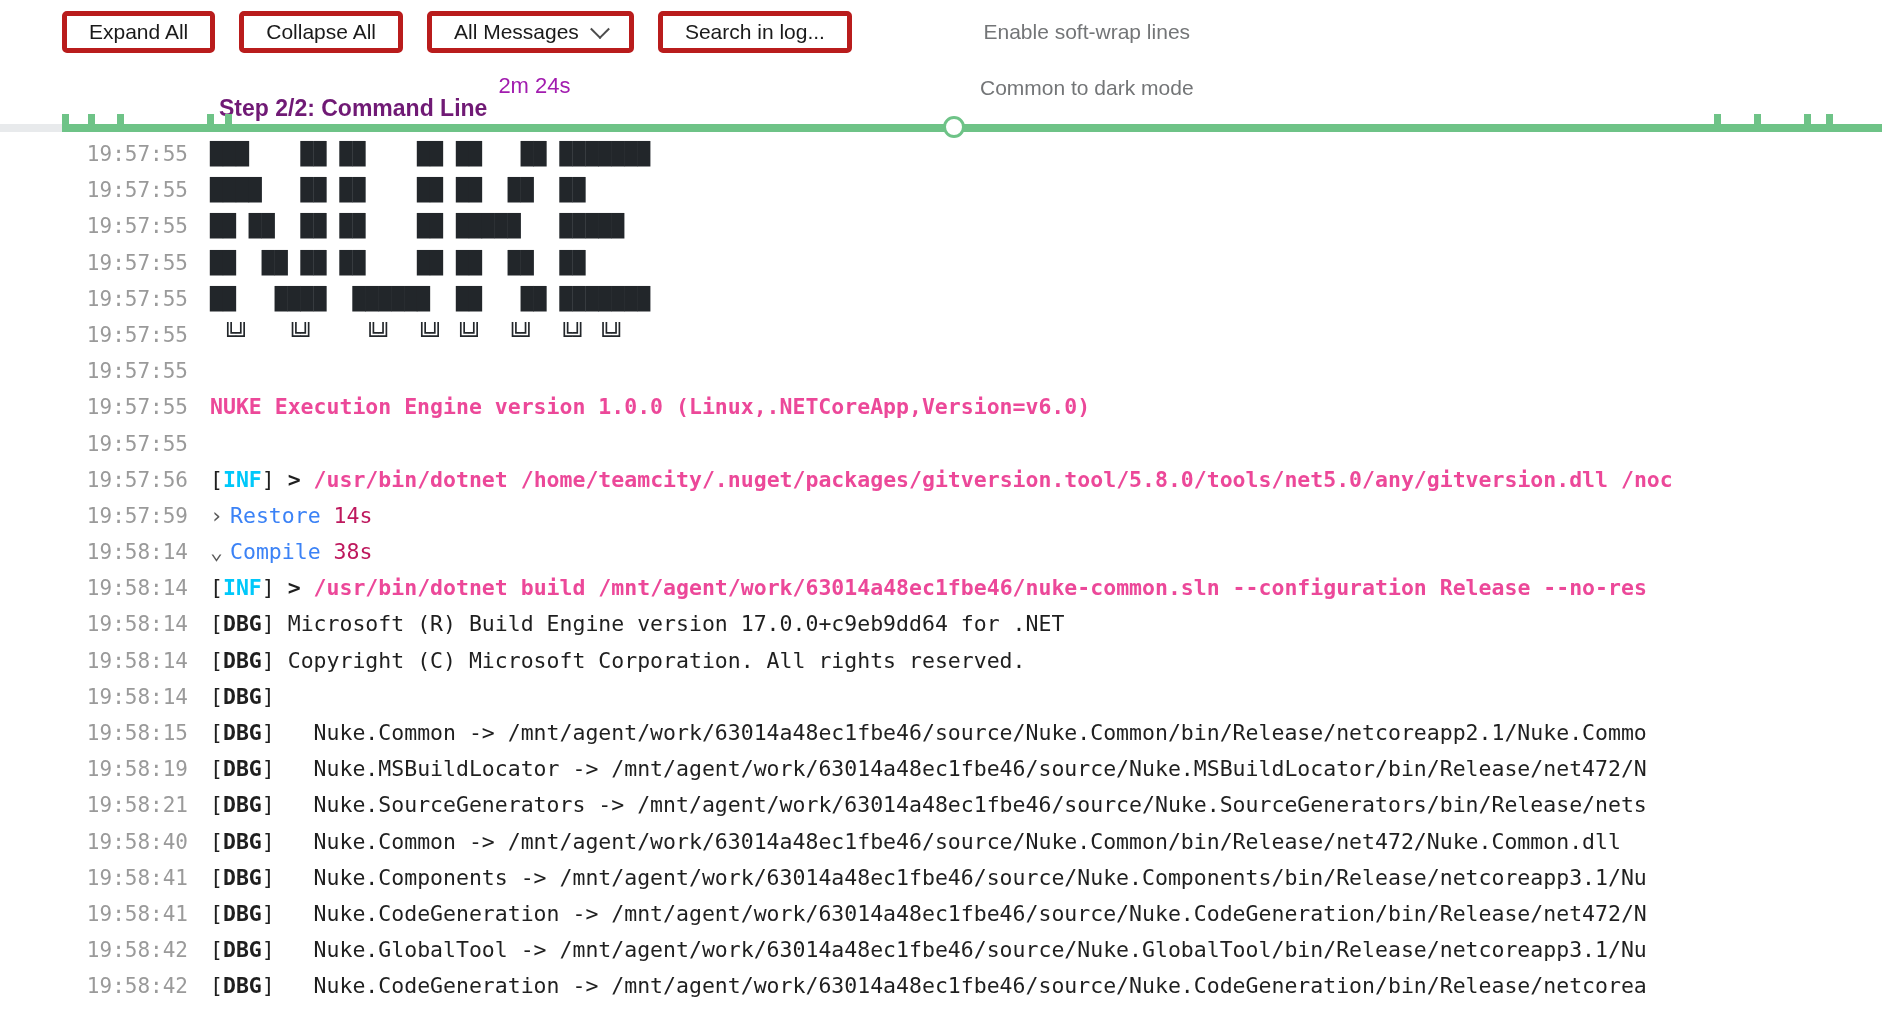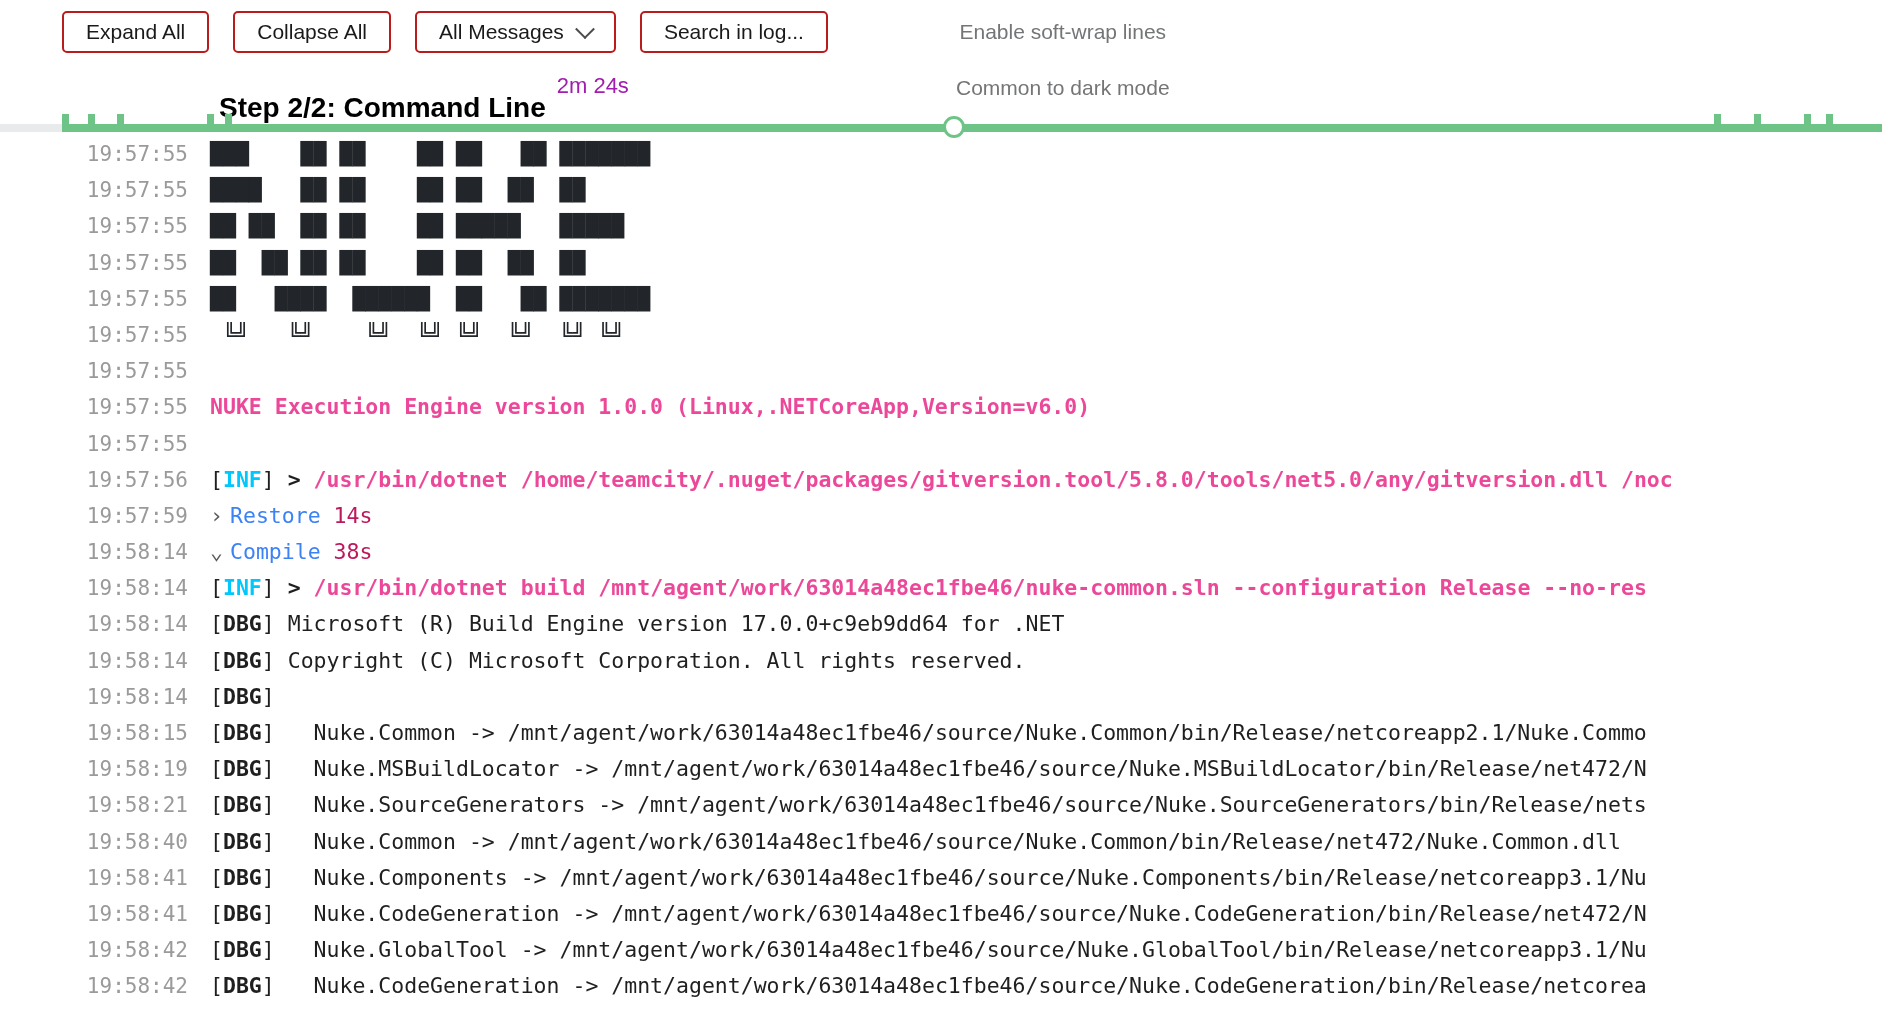--- a/index.html
+++ b/index.html
@@ -19,21 +19,21 @@
   .toolbar {
     height: 64px;
     display: flex;
     align-items: center;
     padding: 0 0 0 62px;
     box-sizing: border-box;
     background: #fff;
   }
   .btn {
     height: 42px;
-    border: 2px solid #b91c1c;
+    border: 5px solid #b91c1c;
     border-radius: 5px;
     background: #fff;
     color: #1a1a1a;
     font-size: 21px;
     font-family: "Liberation Sans", sans-serif;
     padding: 0 22px;
     margin-right: 24px;
     display: inline-flex;
     align-items: center;
     gap: 10px;
@@ -103,22 +103,22 @@
 
   
   .step-header {
     height: 44px;
     display: flex;
     align-items: center;
     padding-left: 219px;
     box-sizing: border-box;
   }
   .step-title {
-    color: #000000;
-    font-size: 28px;
+    color: #701a75;
+    font-size: 23px;
     font-weight: bold;
     font-family: "Liberation Sans", sans-serif;
     margin-top: 44px;
   }
   .step-duration {
     color: #a21caf;
     font-size: 22px;
     margin-left: 11px;
   }
 

